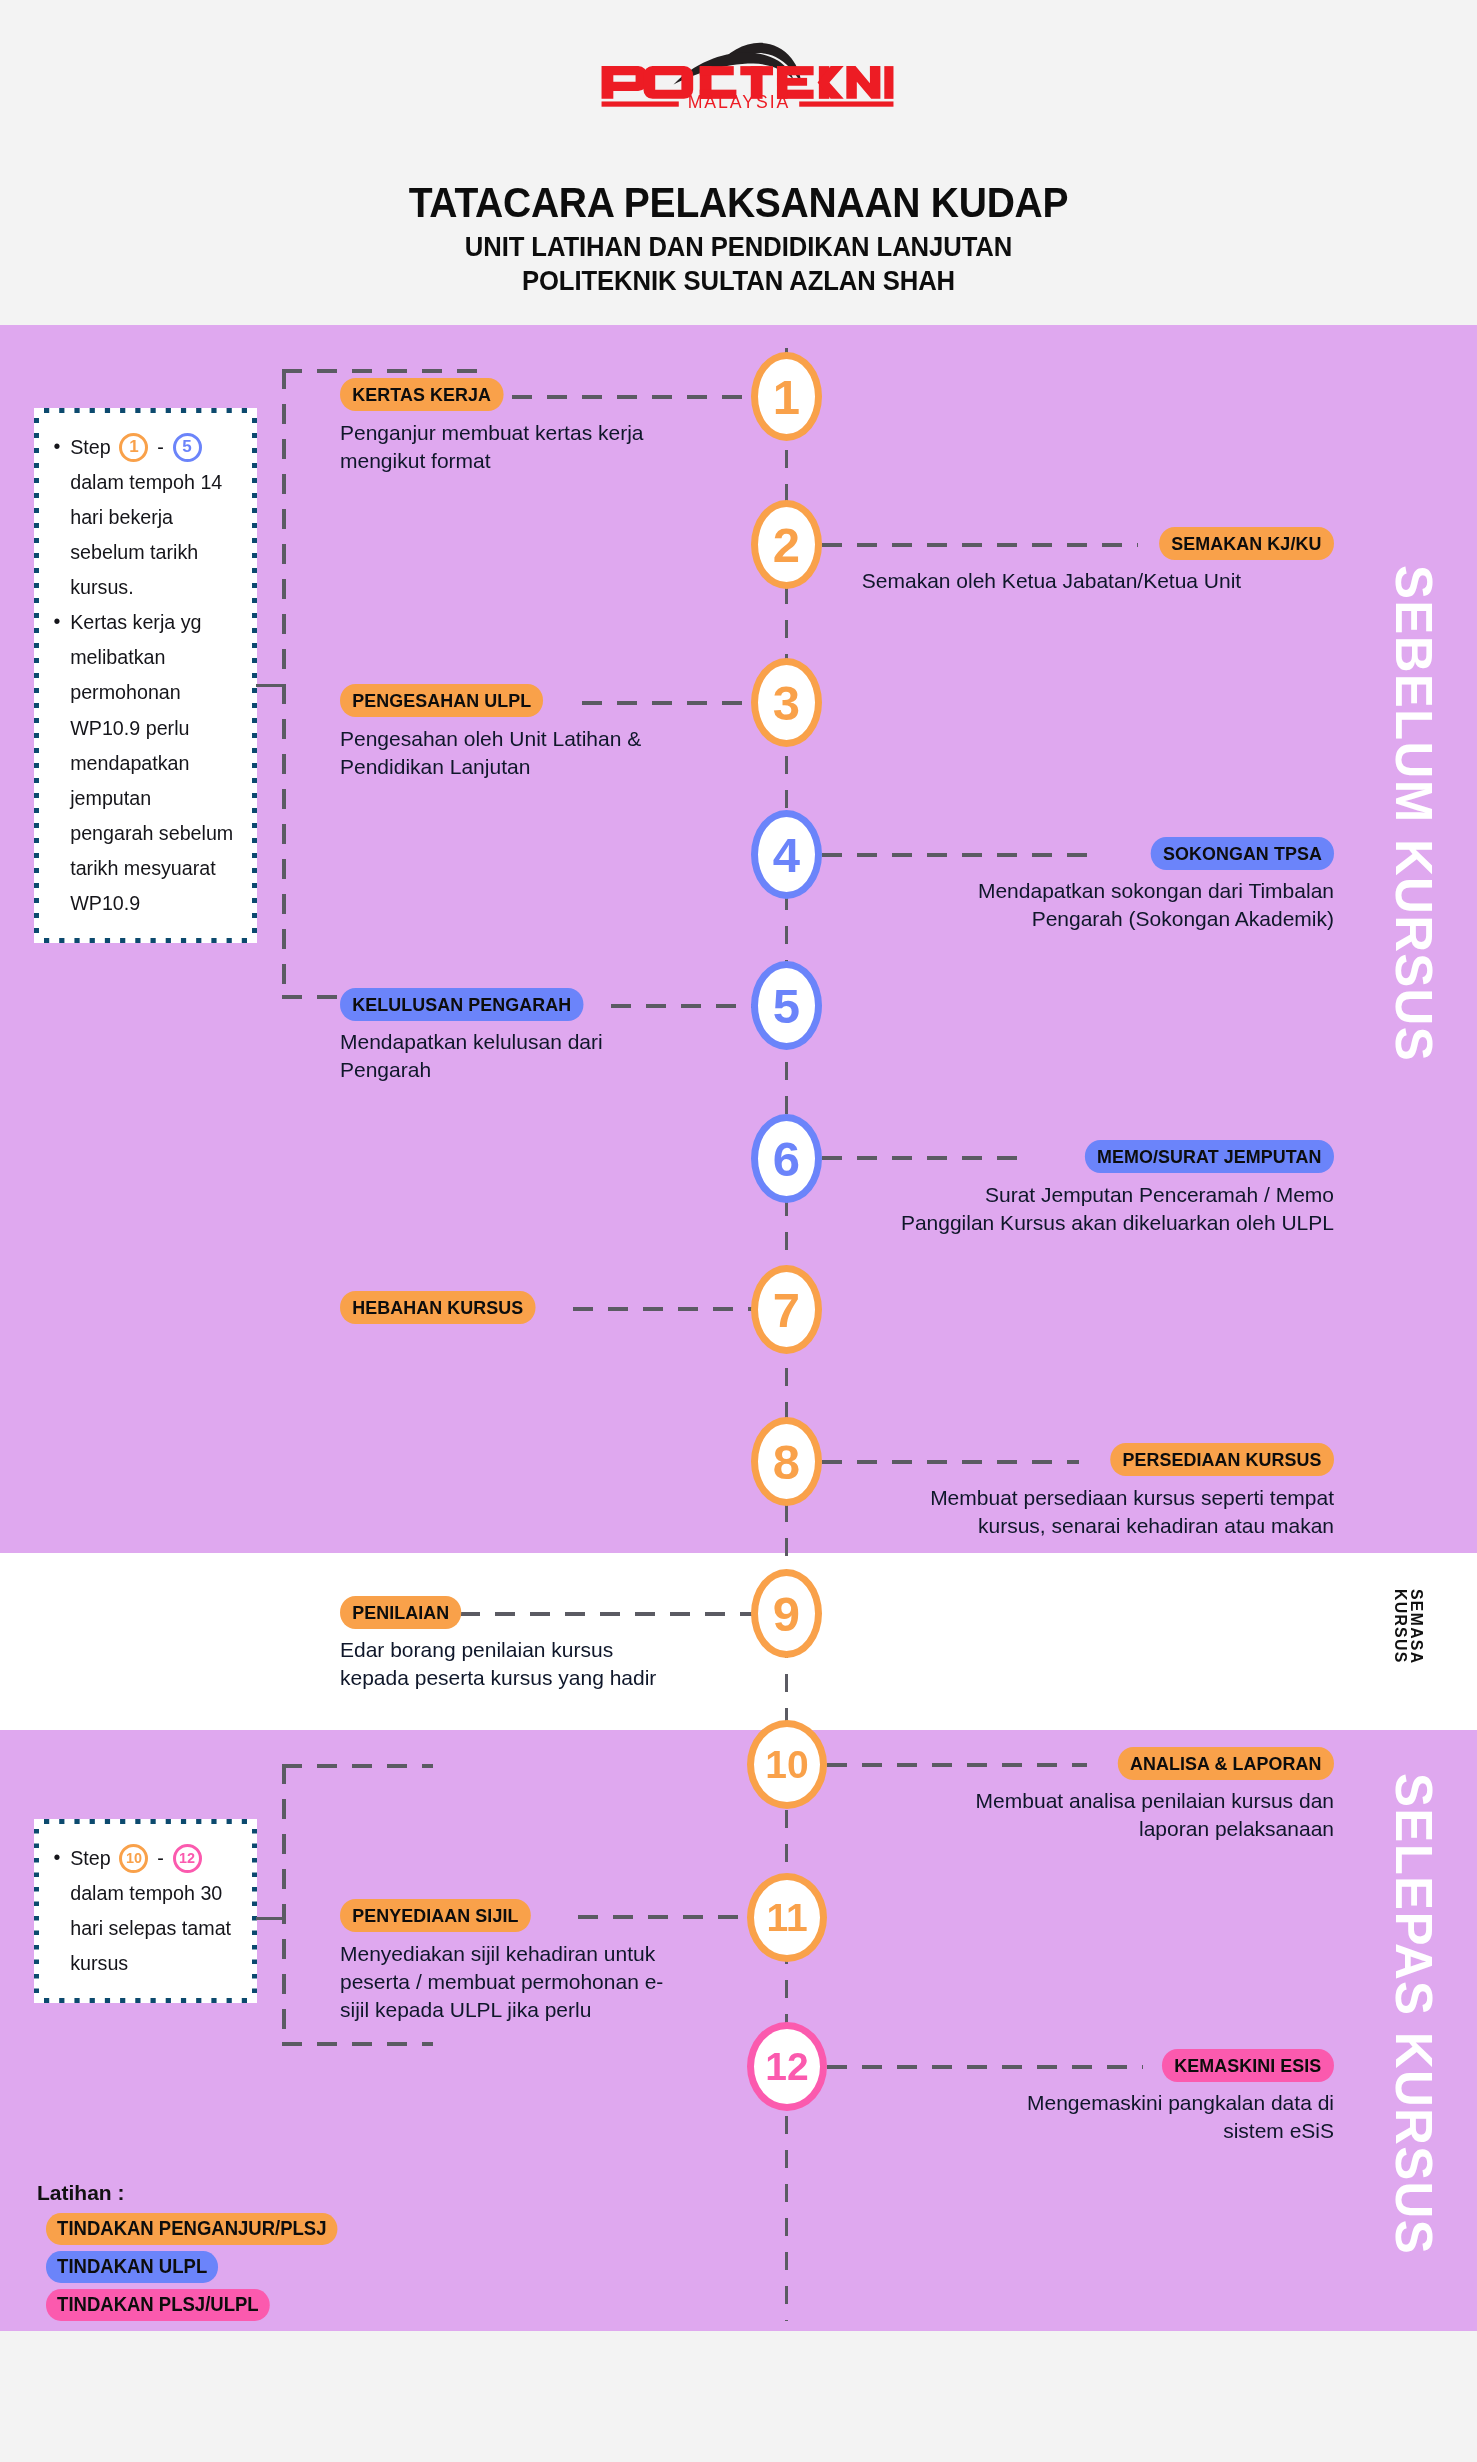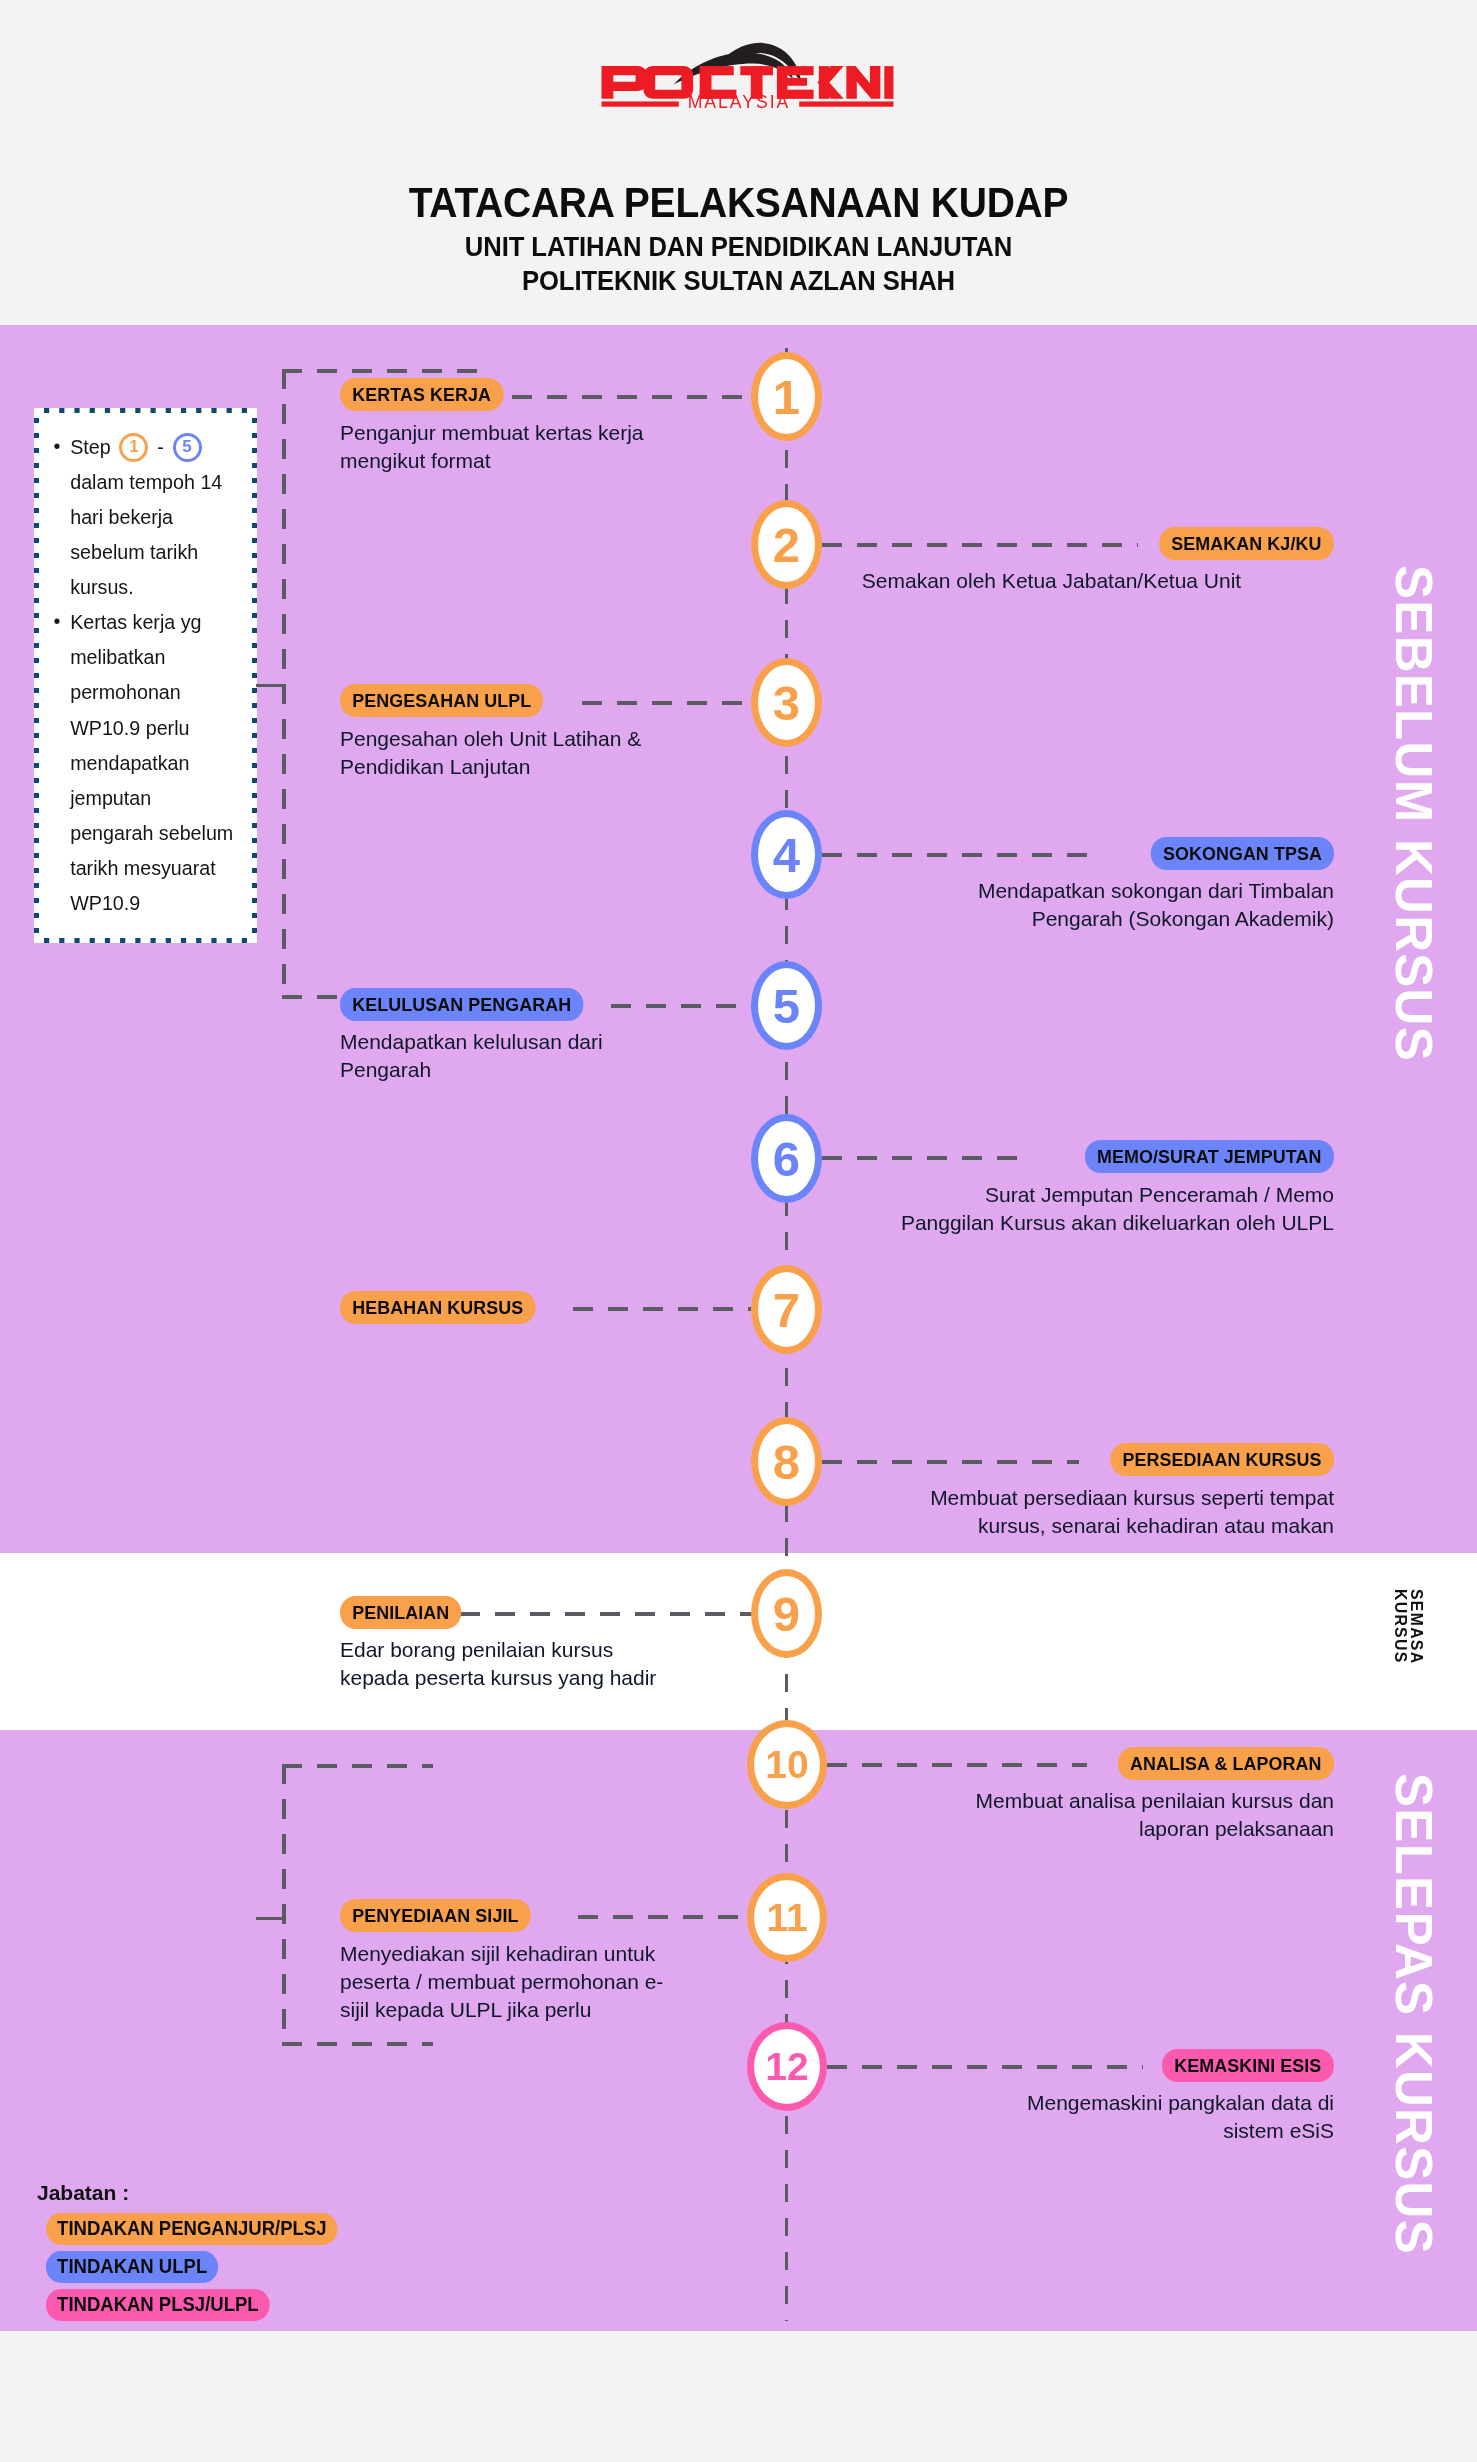--- a/index.html
+++ b/index.html
@@ -184,20 +184,33 @@
         </li>
       </ul>
     </div>
   </div>
 
   <div class="brk-h" style="left:282px; top:1764px; width:151px;"></div>
   <div class="brk-v" style="left:282px; top:1764px; height:282px;"></div>
   <div class="brk-h" style="left:282px; top:2042px; width:151px;"></div>
   <div class="brk-stub" style="left:256px; top:1917px; width:29.5px;"></div>
 
+  <div class="note" style="left:34px; top:1819px; width:223px;">
+    <div class="note-inner">
+      <ul>
+        <li>
+          <span>Step</span>
+          <span class="chip orange sm">10</span>
+          <span>-</span>
+          <span class="chip pink sm">12</span>
+          <span>dalam tempoh 30 hari selepas tamat kursus</span>
+        </li>
+      </ul>
+    </div>
+  </div>
 
   <div class="node orange" style="left:751px; top:352px;">1</div>
   <div class="branch" style="left:512px; top:395px; width:239px;"></div>
   <div class="tag orange" style="left:340px; top:378px;">KERTAS KERJA</div>
   <div class="desc" style="left:340px; top:419px; width:414px;">Penganjur membuat kertas kerja
 mengikut format</div>
 
   <div class="node orange" style="left:751px; top:500px;">2</div>
   <div class="branch" style="left:822px; top:543px; width:316px;"></div>
   <div class="tag orange right-anchor" style="right:143px; top:527px;">SEMAKAN KJ/KU</div>
@@ -255,19 +268,19 @@
   <div class="desc" style="left:340px; top:1940px; width:420px;">Menyediakan sijil kehadiran untuk
 peserta / membuat permohonan e-
 sijil kepada ULPL jika perlu</div>
 
   <div class="node pink wide" style="left:747px; top:2022px;">12</div>
   <div class="branch" style="left:827px; top:2065px; width:316px;"></div>
   <div class="tag pink right-anchor" style="right:143px; top:2049px;">KEMASKINI ESIS</div>
   <div class="desc r" style="right:143px; top:2089px; width:565px;">Mengemaskini pangkalan data di
 sistem eSiS</div>
 
-  <div class="legend-title">Jabatan :</div>
+  <div class="legend-title">Latihan :</div>
   <div class="legend-item" id="leg0">TINDAKAN PENGANJUR/PLSJ</div>
   <div class="legend-item" id="leg1">TINDAKAN ULPL</div>
   <div class="legend-item" id="leg2">TINDAKAN PLSJ/ULPL</div>
 
 </div>
 
 
 </body></html>

